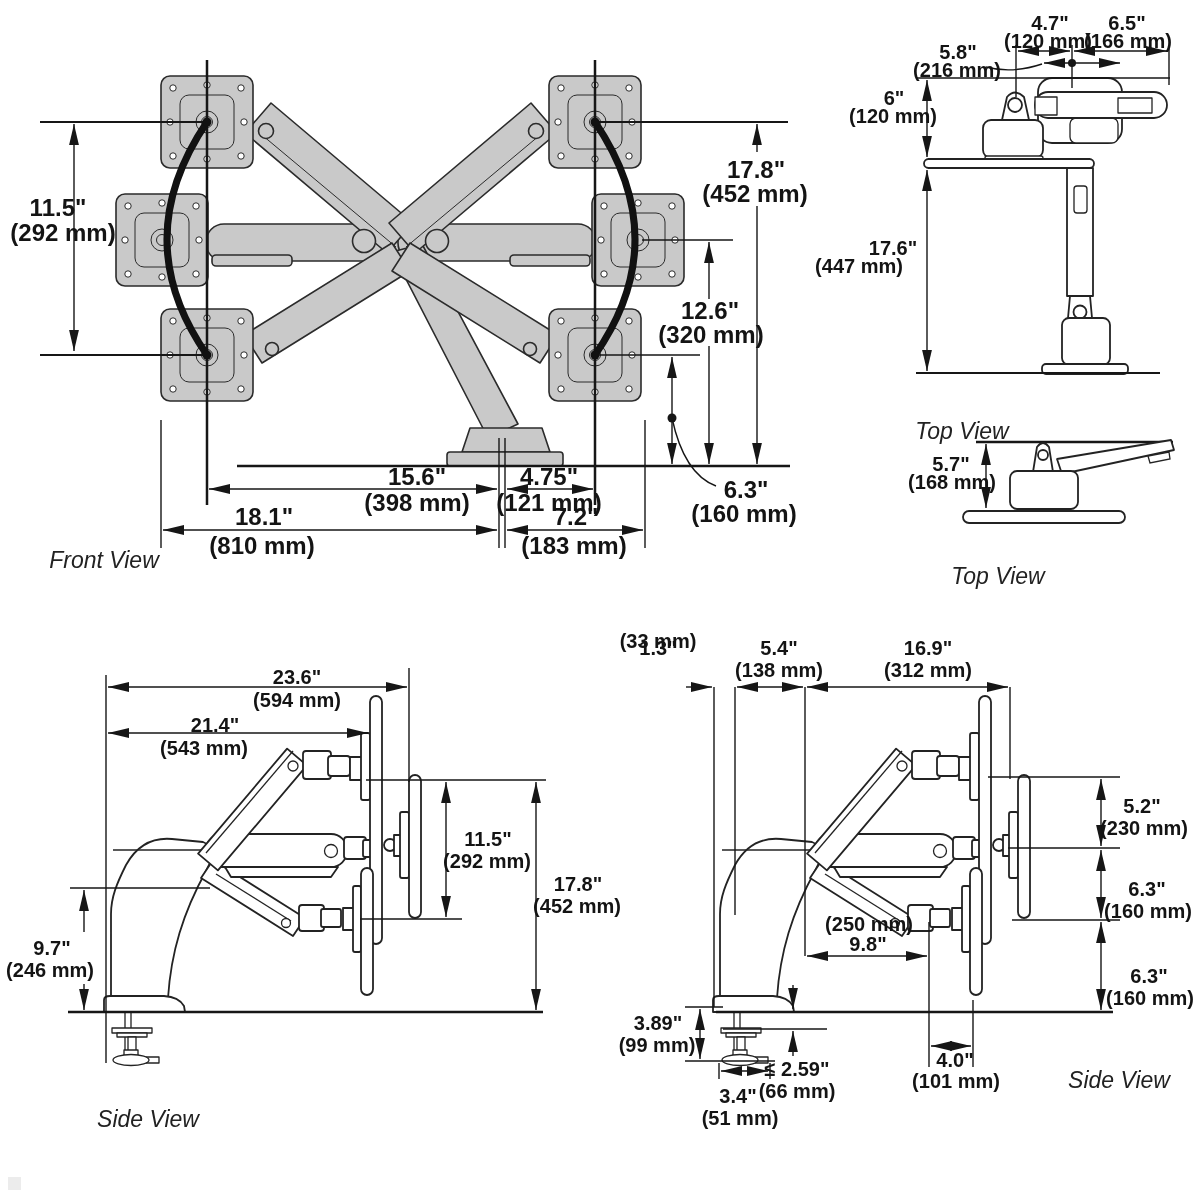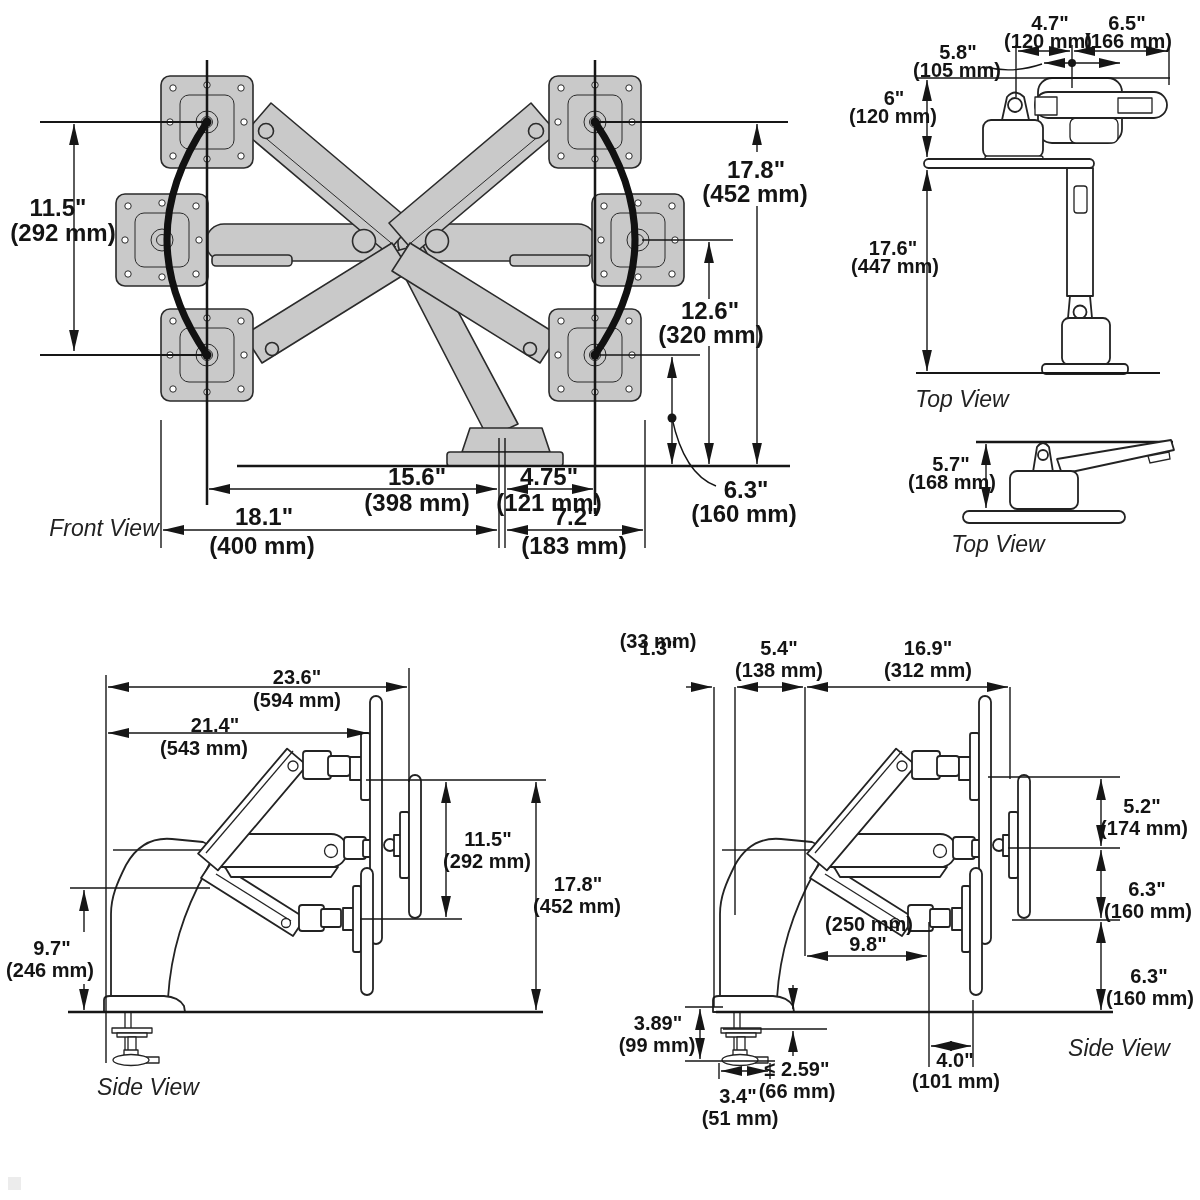--- a/index.html
+++ b/index.html
@@ -4,21 +4,21 @@
 <style>
   html,body{margin:0;padding:0;background:#fff;}
   .canvas{position:relative;width:1200px;height:1200px;background:#fff;overflow:hidden;
           font-family:"Liberation Sans",sans-serif;}
   svg{position:absolute;left:0;top:0;}
   .t{position:absolute;transform:translate(-50%,-50%);white-space:nowrap;
      font-weight:700;color:#141414;line-height:1;}
   .lg{font-size:24px;}
   .md{font-size:20px;}
   .vl{position:absolute;transform:translate(-50%,-50%);white-space:nowrap;
-      font-style:italic;font-weight:400;font-size:23px;color:#222;line-height:1;}
+      font-style:italic;font-weight:400;font-size:23px;color:#222;line-height:1;margin-top:32px;}
   .wm{position:absolute;left:8px;top:1177px;width:13px;height:13px;background:#ececec;}
   
   .ln  {stroke:#161616;stroke-width:1.4;fill:none;}
   .ln2 {stroke:#161616;stroke-width:2;fill:none;}
   .ln3 {stroke:#161616;stroke-width:2.5;fill:none;}
   .dim {stroke:#161616;stroke-width:1.4;fill:none;marker-start:url(#ah);marker-end:url(#ah);}
   .dimE{stroke:#161616;stroke-width:1.4;fill:none;marker-end:url(#ah);}
   .dimS{stroke:#161616;stroke-width:1.4;fill:none;marker-start:url(#ah);}
   .art {fill:#fff;stroke:#232323;stroke-width:1.8;stroke-linejoin:round;}
   .art1{fill:#fff;stroke:#232323;stroke-width:1.3;stroke-linejoin:round;}
@@ -266,35 +266,35 @@
 <div class="t lg" style="left:755px;top:194px">(452 mm)</div>
 <div class="t lg" style="left:710px;top:311px">12.6"</div>
 <div class="t lg" style="left:711px;top:335px">(320 mm)</div>
 <div class="t lg" style="left:746px;top:490px">6.3"</div>
 <div class="t lg" style="left:744px;top:514px">(160 mm)</div>
 <div class="t lg" style="left:417px;top:477px">15.6"</div>
 <div class="t lg" style="left:417px;top:503px">(398 mm)</div>
 <div class="t lg" style="left:549px;top:477px">4.75"</div>
 <div class="t lg" style="left:549px;top:503px">(121 mm)</div>
 <div class="t lg" style="left:264px;top:517px">18.1"</div>
-<div class="t lg" style="left:262px;top:546px">(400 mm)</div>
+<div class="t lg" style="left:262px;top:546px">(810 mm)</div>
 <div class="t lg" style="left:576px;top:517px">7.2"</div>
 <div class="t lg" style="left:574px;top:546px">(183 mm)</div>
 <div class="vl" style="left:104px;top:528px">Front View</div>
 
 <div class="t md" style="left:1050px;top:23px">4.7"</div>
 <div class="t md" style="left:1048px;top:41px">(120 mm)</div>
 <div class="t md" style="left:1127px;top:23px">6.5"</div>
 <div class="t md" style="left:1128px;top:41px">(166 mm)</div>
 <div class="t md" style="left:958px;top:52px">5.8"</div>
-<div class="t md" style="left:957px;top:70px">(105 mm)</div>
+<div class="t md" style="left:957px;top:70px">(216 mm)</div>
 <div class="t md" style="left:894px;top:98px">6"</div>
 <div class="t md" style="left:893px;top:116px">(120 mm)</div>
 <div class="t md" style="left:893px;top:248px">17.6"</div>
-<div class="t md" style="left:895px;top:266px">(447 mm)</div>
+<div class="t md" style="left:859px;top:266px">(447 mm)</div>
 <div class="vl" style="left:962px;top:399px">Top View</div>
 
 <div class="t md" style="left:951px;top:464px">5.7"</div>
 <div class="t md" style="left:952px;top:482px">(168 mm)</div>
 <div class="vl" style="left:998px;top:544px">Top View</div>
 
 <div class="t md" style="left:297px;top:677px">23.6"</div>
 <div class="t md" style="left:297px;top:700px">(594 mm)</div>
 <div class="t md" style="left:215px;top:725px">21.4"</div>
 <div class="t md" style="left:204px;top:748px">(543 mm)</div>
@@ -306,21 +306,21 @@
 <div class="t md" style="left:50px;top:970px">(246 mm)</div>
 <div class="vl" style="left:148px;top:1087px">Side View</div>
 
 <div class="t md" style="left:658px;top:648px">1.3"</div>
 <div class="t md" style="left:658px;top:641px">(33 mm)</div>
 <div class="t md" style="left:779px;top:648px">5.4"</div>
 <div class="t md" style="left:779px;top:670px">(138 mm)</div>
 <div class="t md" style="left:928px;top:648px">16.9"</div>
 <div class="t md" style="left:928px;top:670px">(312 mm)</div>
 <div class="t md" style="left:1142px;top:806px">5.2"</div>
-<div class="t md" style="left:1144px;top:828px">(174 mm)</div>
+<div class="t md" style="left:1144px;top:828px">(230 mm)</div>
 <div class="t md" style="left:1147px;top:889px">6.3"</div>
 <div class="t md" style="left:1148px;top:911px">(160 mm)</div>
 <div class="t md" style="left:1149px;top:976px">6.3"</div>
 <div class="t md" style="left:1150px;top:998px">(160 mm)</div>
 <div class="t md" style="left:868px;top:944px">9.8"</div>
 <div class="t md" style="left:869px;top:924px">(250 mm)</div>
 <div class="t md" style="left:658px;top:1023px">3.89"</div>
 <div class="t md" style="left:657px;top:1045px">(99 mm)</div>
 <div class="t md" style="left:797px;top:1069px">≤ 2.59"</div>
 <div class="t md" style="left:797px;top:1091px">(66 mm)</div>

